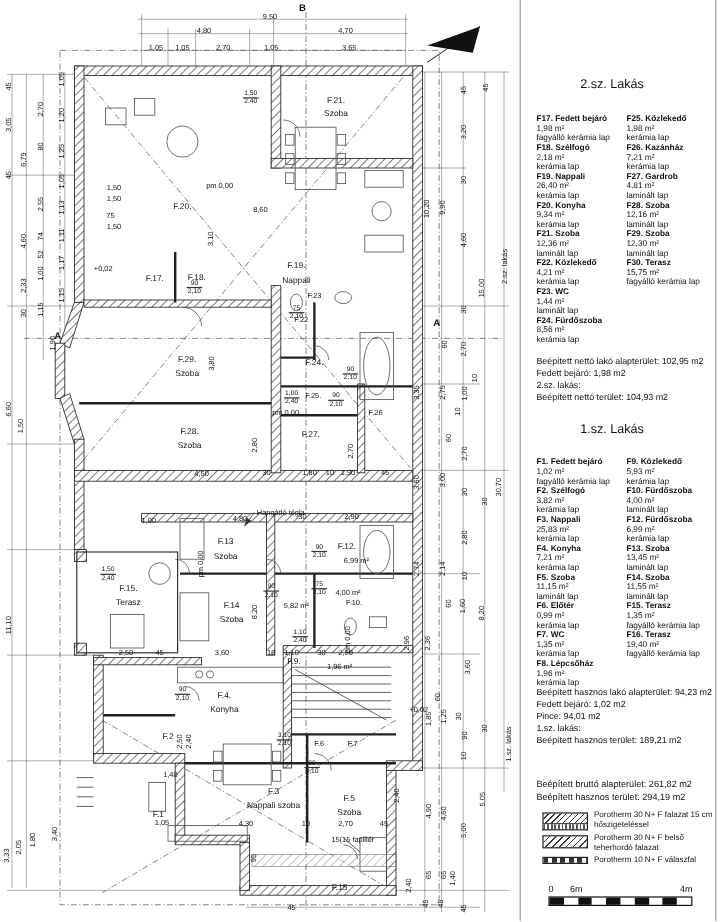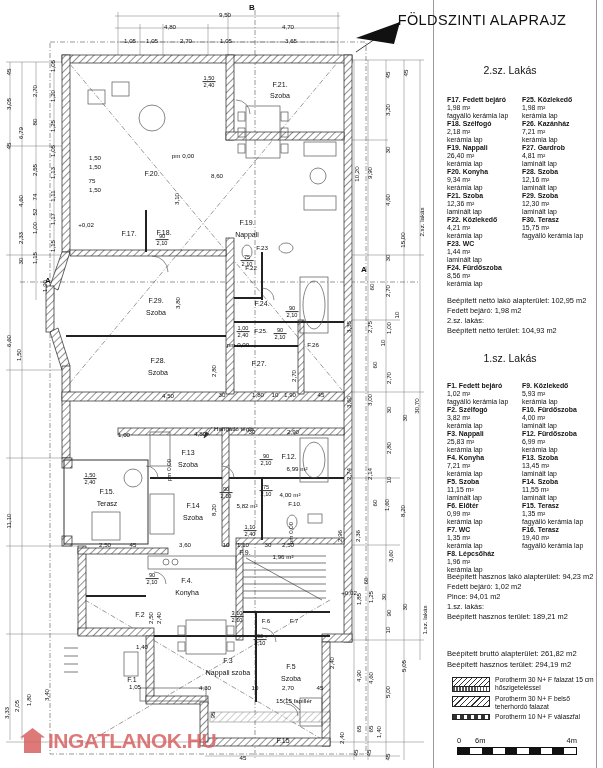--- a/index.html
+++ b/index.html
@@ -487,21 +487,20 @@
       </span>
       <span class="pl mk" style="left: 48px; top: 280px; transform: translate(-50%, -50%);">A</span>
       <span class="pl mk" style="left: 364px; top: 269px; transform: translate(-50%, -50%);">A</span>
       <span class="pl mk" style="left: 252px; top: 7px; transform: translate(-50%, -50%);">B</span>
     </div>
 
   <div class="vline" style="left:433px"></div>
   <div class="vline" style="left:596px"></div>
 
   <div id="title">
-    <div class="t1">FÖLDSZINTI ALAPRAJZ</div>
   </div>
 
   <div class="apt-head" style="left:445px;top:64px">2.sz. Lakás</div>
   <div class="roomcol" style="left:447px;top:96px">
       <div class="room">
         <div class="rn">F17. Fedett bejáró</div>
         <div class="ra">1,98 m²</div>
         <div class="rf">fagyálló kerámia lap</div>
       </div>
       <div class="room">
@@ -707,18 +706,14 @@
         <div class="seg"></div>
         <div class="seg b"></div>
         <div class="seg"></div>
         <div class="seg b"></div>
         <div class="seg"></div>
         <div class="seg b"></div>
         <div class="seg"></div>
       </div>
   </div>
 
-  <div id="watermark">
-    <span id="wm-ico"></span>
-    <span id="wm-text">INGATLANOK.HU</span>
-  </div>
 
 </div>
 
 </body></html>

